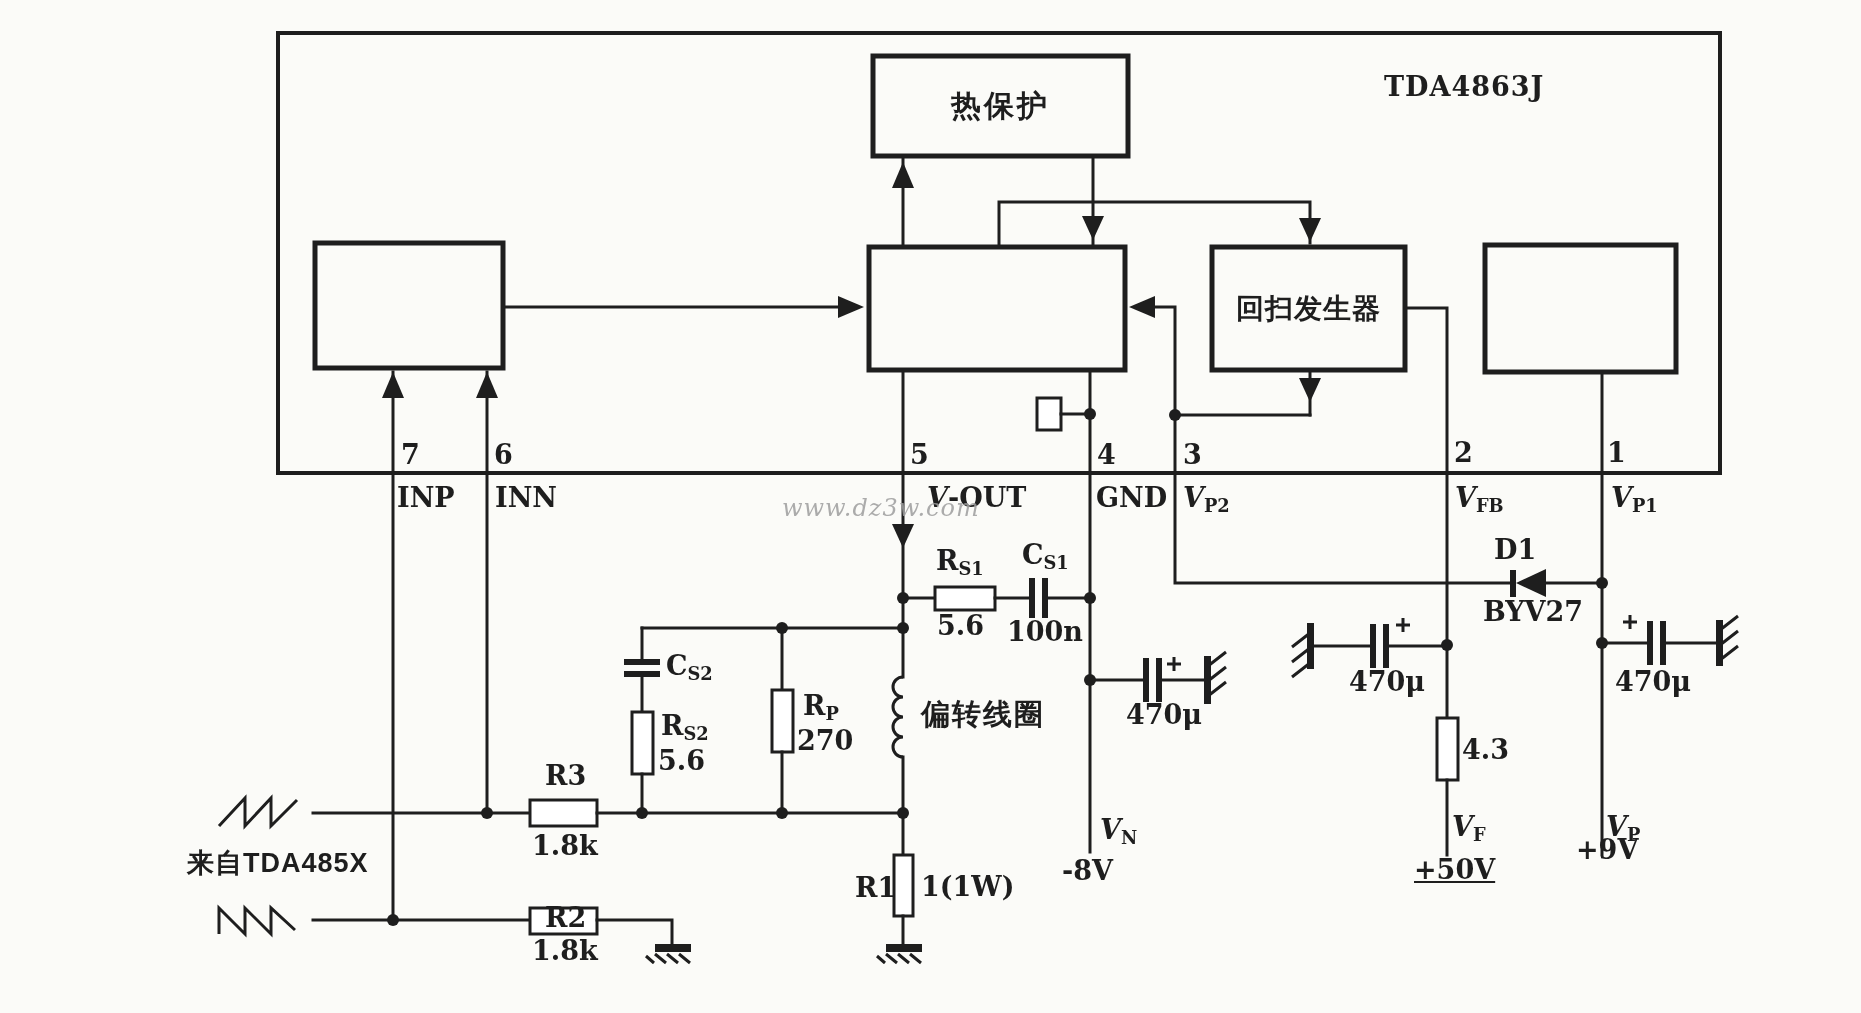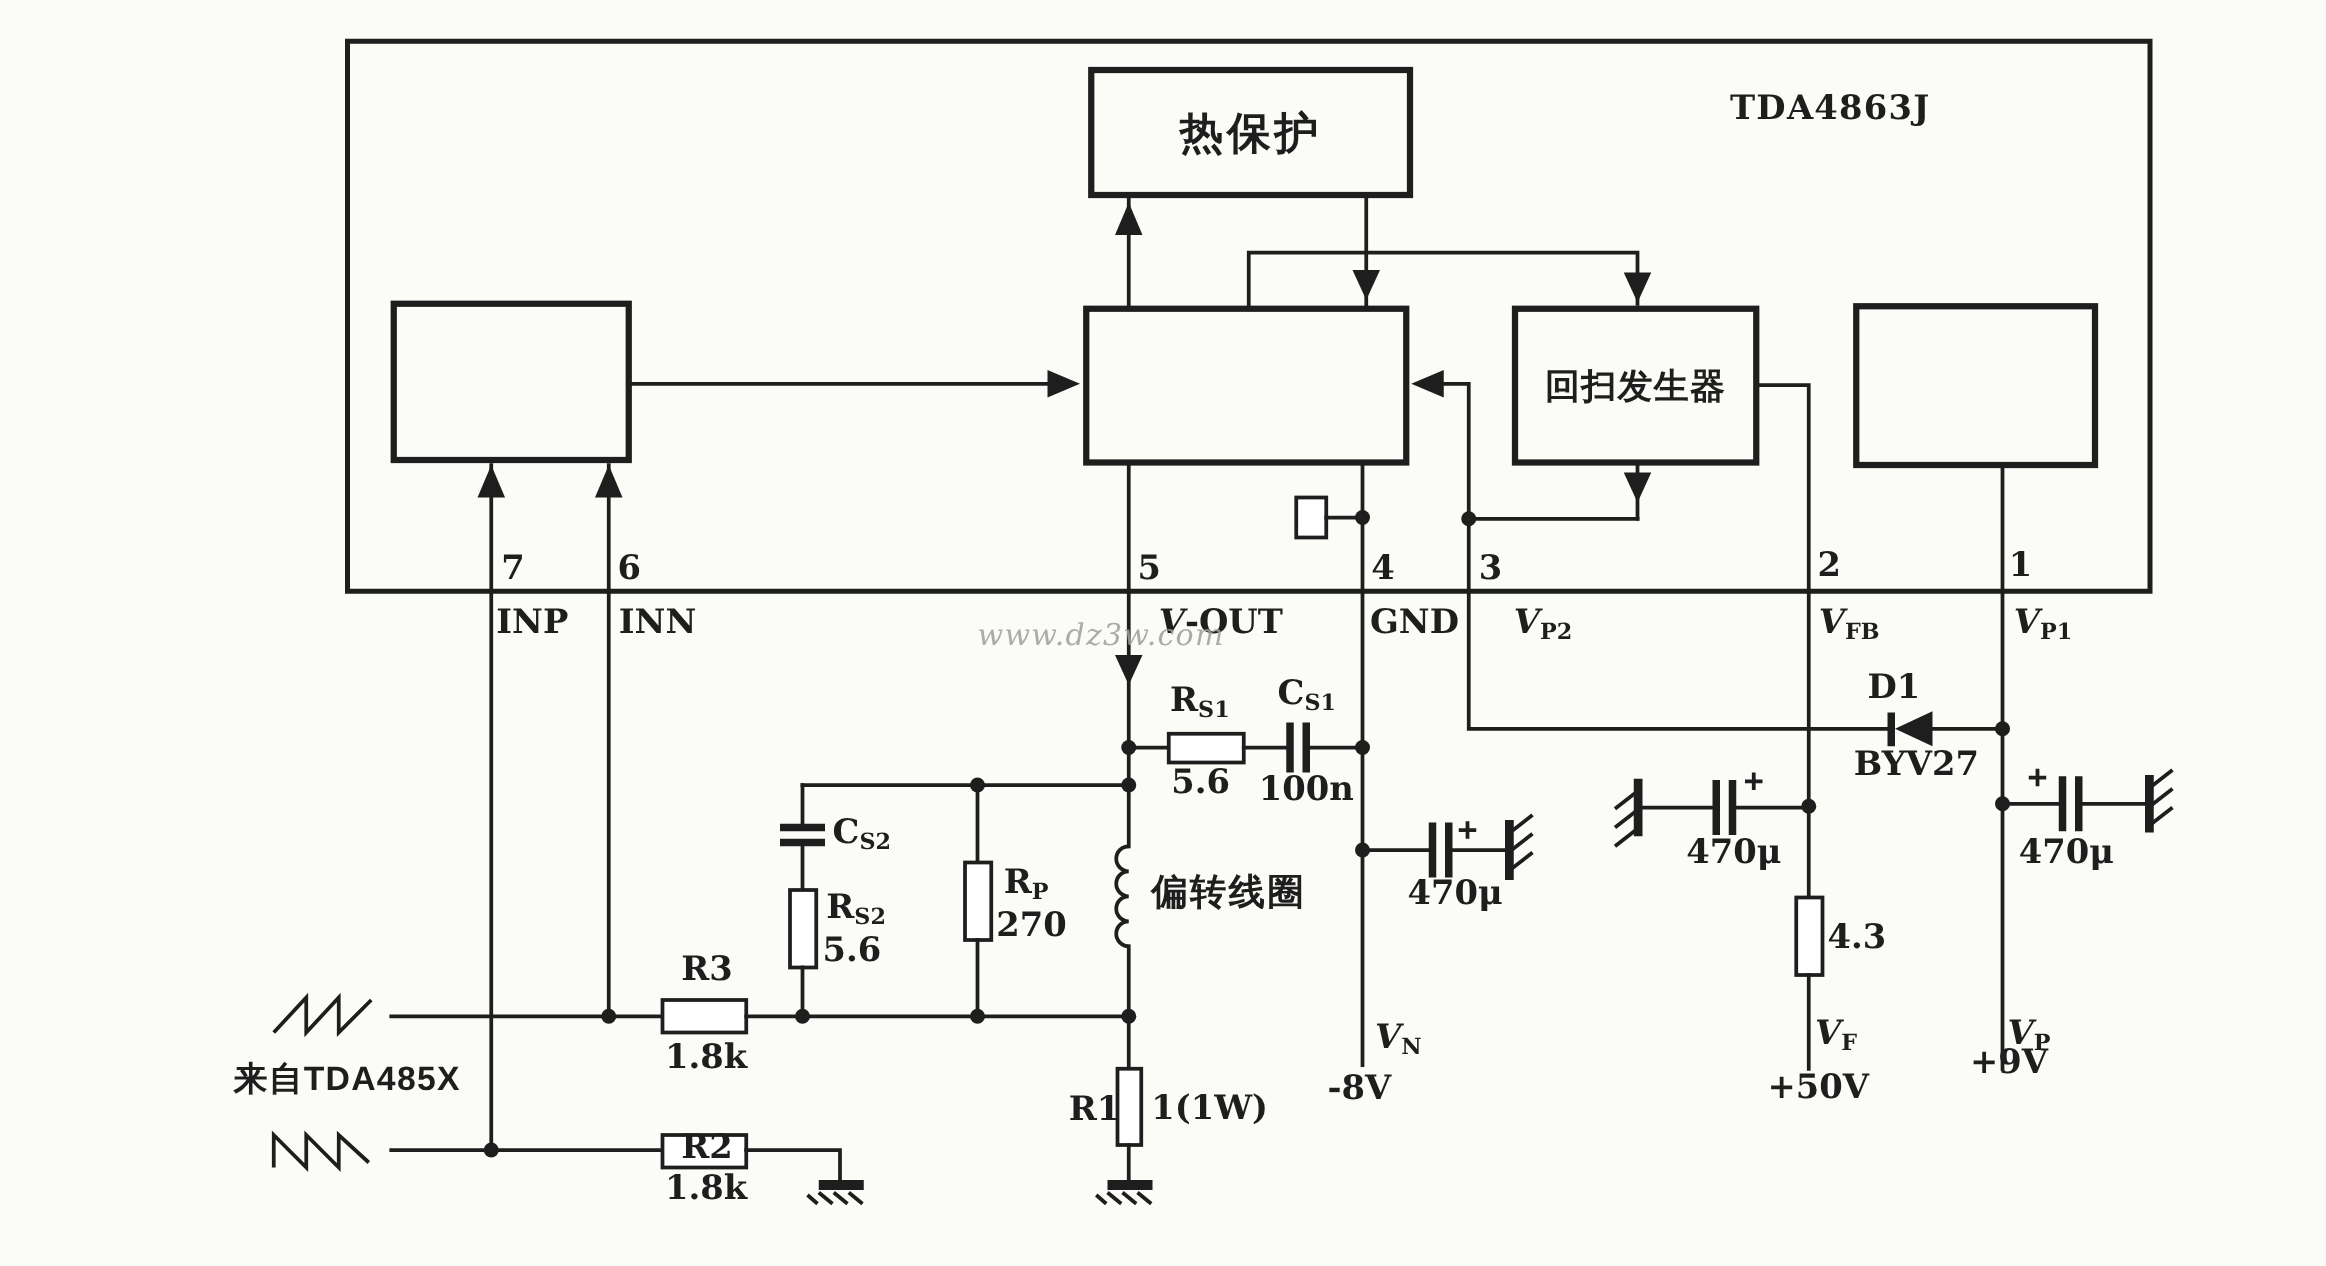--- a/index.html
+++ b/index.html
@@ -13,21 +13,21 @@
   .comp{stroke:var(--ink);stroke-width:3;fill:#fff;}
   .plate{stroke:var(--ink);stroke-width:6;fill:none;stroke-linecap:butt;}
   .thin{stroke:var(--ink);stroke-width:3;fill:none;}
   .dot{fill:var(--ink);}
   .arr{fill:var(--ink);stroke:none;}
   .gbar{fill:var(--ink);}
   .lbl{position:absolute;color:var(--ink);font-weight:700;font-size:27px;white-space:nowrap;line-height:1;}
   .cjk{font-family:"Liberation Sans","DejaVu Sans",sans-serif;font-weight:700;}
   .blocklbl{position:absolute;display:flex;align-items:center;justify-content:center;
             font-family:"Liberation Sans","DejaVu Sans",sans-serif;font-weight:700;
-            font-size:35px;letter-spacing:3px;color:var(--ink);}
+            font-size:30px;letter-spacing:3px;color:var(--ink);}
   .sub{font-size:0.66em;vertical-align:-0.28em;letter-spacing:0;}
   .vit{font-style:italic;}
   .wmark{position:absolute;font-style:italic;font-weight:400;color:var(--wm);
          font-family:"DejaVu Serif","Liberation Serif",serif;font-size:24px;opacity:.85;letter-spacing:1px;}
 </style>
 </head>
 <body>
 
 <div class="stage">
 
@@ -187,21 +187,21 @@
 <div class="lbl" style="left:910px;top:441px;">5</div>
 <div class="lbl" style="left:1097px;top:441px;">4</div>
 <div class="lbl" style="left:1183px;top:441px;">3</div>
 <div class="lbl" style="left:1454px;top:439px;">2</div>
 <div class="lbl" style="left:1607px;top:439px;">1</div>
 
 <div class="lbl" style="left:397px;top:484px;">INP</div>
 <div class="lbl" style="left:495px;top:484px;">INN</div>
 <div class="lbl" style="left:927px;top:484px;"><span class="vit">V</span><span>-OUT</span></div>
 <div class="lbl" style="left:1096px;top:484px;">GND</div>
-<div class="lbl" style="left:1183px;top:484px;margin-left:28px;"><span class="vit">V</span><span class="sub">P2</span></div>
+<div class="lbl" style="left:1183px;top:484px;"><span class="vit">V</span><span class="sub">P2</span></div>
 <div class="lbl" style="left:1455px;top:484px;"><span class="vit">V</span><span class="sub">FB</span></div>
 <div class="lbl" style="left:1611px;top:484px;"><span class="vit">V</span><span class="sub">P1</span></div>
 
 <div class="lbl" style="left:936px;top:547px;"><span>R</span><span class="sub">S1</span></div>
 <div class="lbl" style="left:937px;top:612px;">5.6</div>
 <div class="lbl" style="left:1022px;top:541px;"><span>C</span><span class="sub">S1</span></div>
 <div class="lbl" style="left:1007px;top:618px;">100n</div>
 
 <div class="lbl" style="left:666px;top:652px;"><span>C</span><span class="sub">S2</span></div>
 <div class="lbl" style="left:661px;top:712px;"><span>R</span><span class="sub">S2</span></div>
@@ -222,20 +222,20 @@
 <div class="lbl" style="left:1483px;top:598px;">BYV27</div>
 <div class="lbl" style="left:1462px;top:736px;">4.3</div>
 
 <div class="lbl" style="left:1126px;top:701px;">470μ</div>
 <div class="lbl" style="left:1349px;top:668px;">470μ</div>
 <div class="lbl" style="left:1615px;top:668px;">470μ</div>
 
 <div class="lbl" style="left:1100px;top:816px;"><span class="vit">V</span><span class="sub">N</span></div>
 <div class="lbl" style="left:1062px;top:857px;">-8V</div>
 <div class="lbl" style="left:1452px;top:813px;"><span class="vit">V</span><span class="sub">F</span></div>
-<div class="lbl" style="left:1414px;top:856px;">+50V</div>
+<div class="lbl" style="left:1414px;top:856px;text-decoration:underline;">+50V</div>
 <div class="lbl" style="left:1606px;top:813px;"><span class="vit">V</span><span class="sub">P</span></div>
 <div class="lbl" style="left:1576px;top:836px;">+9V</div>
 
 <div class="lbl cjk" style="left:187px;top:850px;font-size:27px;letter-spacing:1px;">来自TDA485X</div>
 <div class="wmark" style="left:782px;top:494px;">www.dz3w.com</div>
 
 </div>
 
 </body></html>

